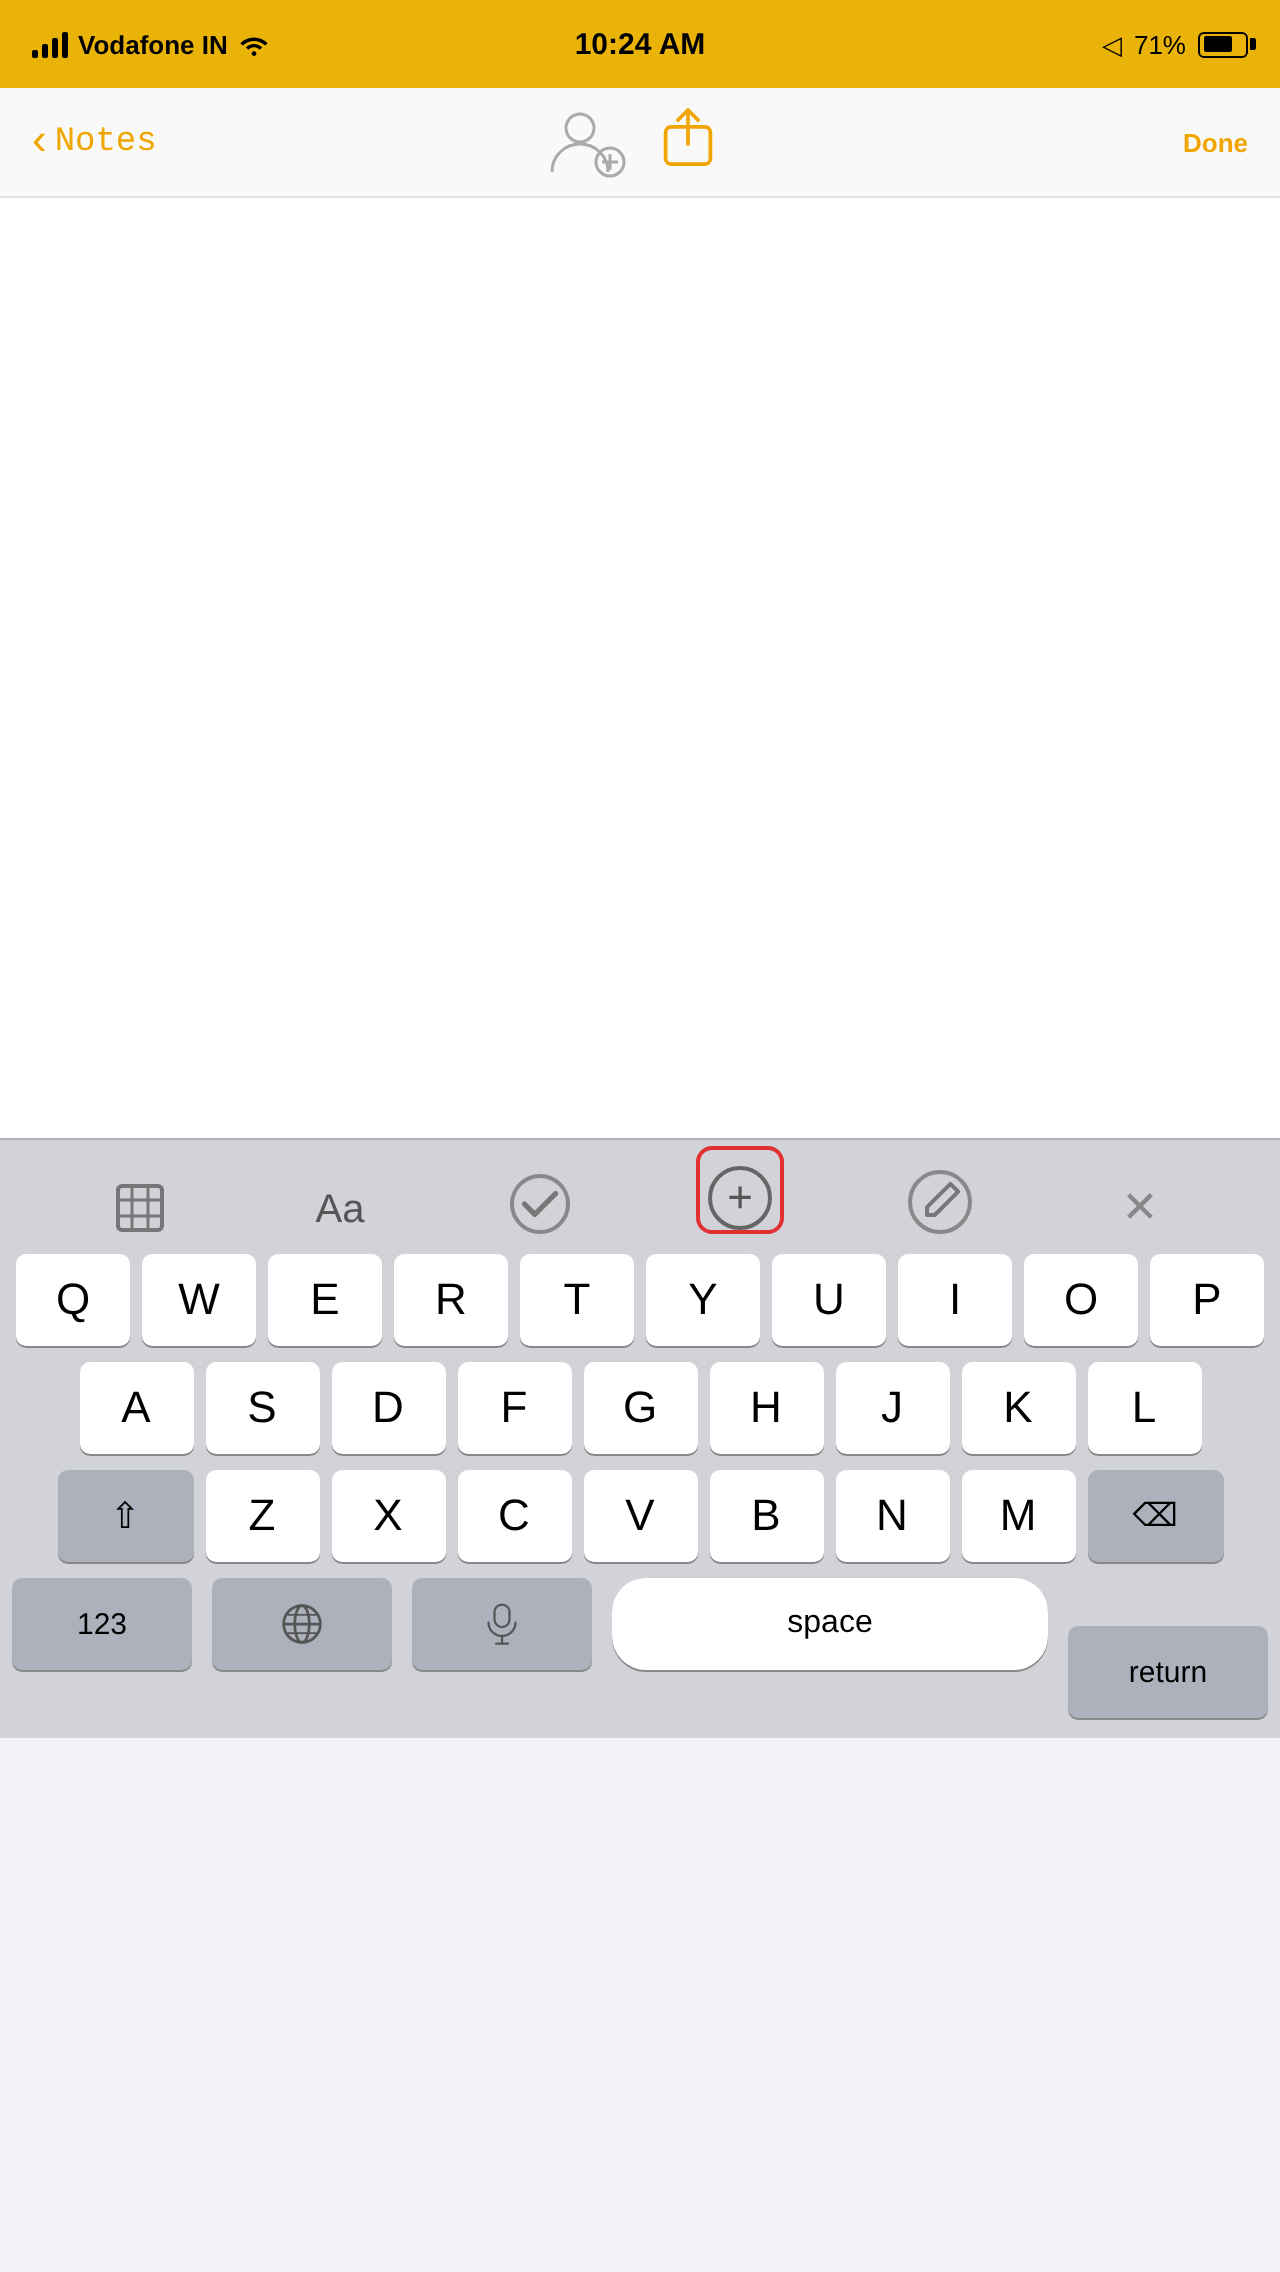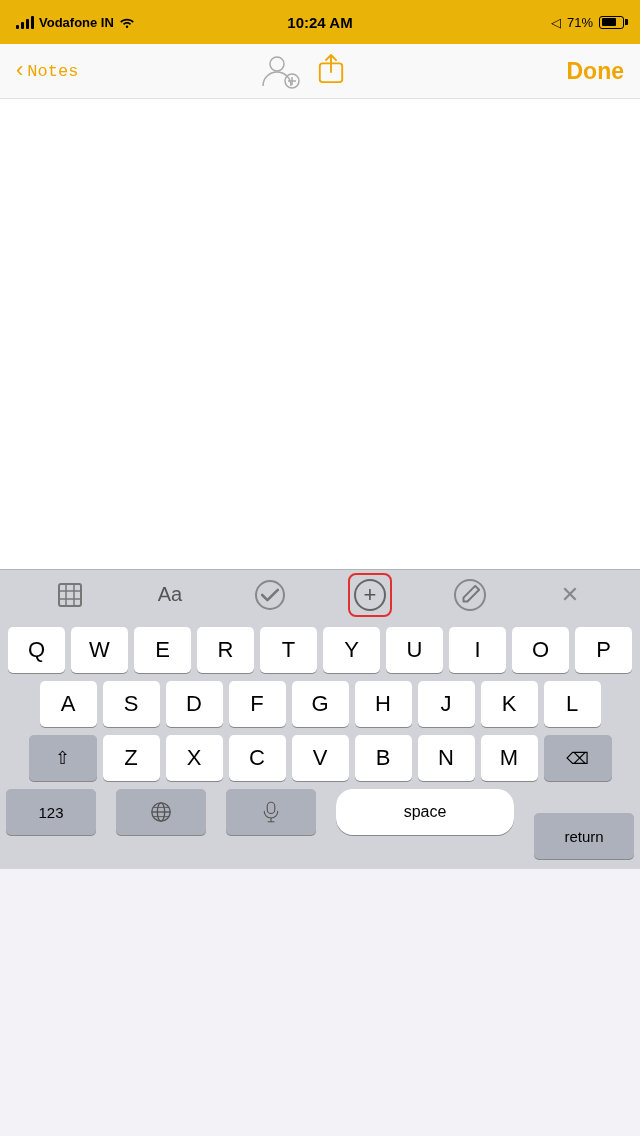--- a/index.html
+++ b/index.html
@@ -124,21 +124,21 @@
       font-weight: 400;
       font-family: Liberation Mono, monospace;
     }
     .nav-center-icons {
       display: flex;
       align-items: center;
       gap: 8px;
     }
     .nav-done {
       color: #f0a500;
-      font-size: 23px;
+      font-size: 13px;
       font-weight: 600;
       cursor: pointer;
       padding-left: 32px;
     }
     .add-person-icon {
       width: 42px;
       height: 42px;
       position: relative;
     }
 
@@ -158,21 +158,21 @@
       display: flex;
       align-items: center;
       justify-content: space-around;
       padding: 0 20px;
       border-top: 1px solid #b0b3bb;
     }
     .toolbar-btn {
       width: 44px;
       height: 44px;
       display: flex;
-      align-items: center;
+      align-items: flex-end;
       justify-content: center;
       cursor: pointer;
       color: #555;
       font-size: 20px;
       position: relative;
     }
     .toolbar-btn.highlighted {
       border: 2px solid #e03030;
       border-radius: 8px;
     }
@@ -242,21 +242,21 @@
     .key.shift-key {
       font-size: 18px;
     }
     .key.backspace-key {
       font-size: 16px;
     }
 
     
     .bottom-row {
       display: flex;
-      gap: 20px;
+      gap: 10px;
       padding: 0 3px;
       margin-bottom: 6px;
     }
     .key-num {
       background: #adb1bc;
       border-radius: 5px;
       height: 46px;
       display: flex;
       align-items: center;
       justify-content: center;

